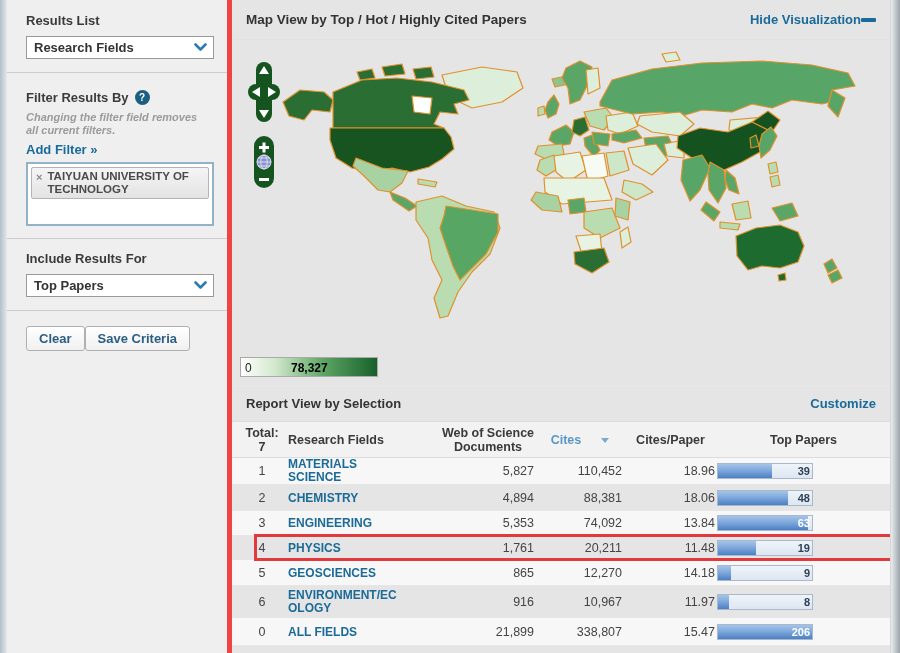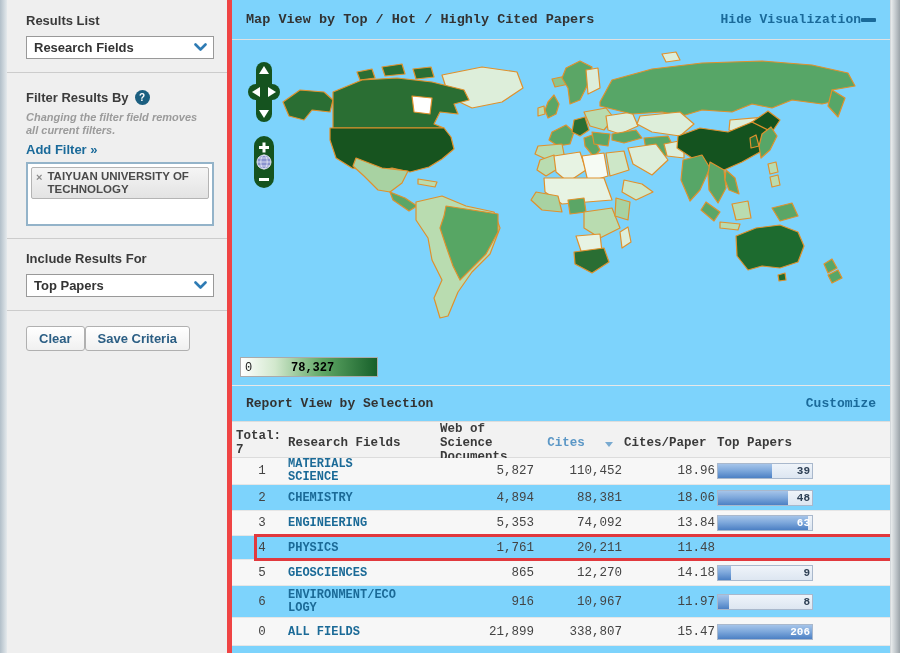--- a/index.html
+++ b/index.html
@@ -27,40 +27,40 @@
   .add-filter { color:#1a6a9a; font-weight:bold; font-size:13px; text-decoration:none; display:inline-block; margin-bottom:5px; cursor:pointer; }
   .filter-box { width:188px; height:64px; background:#fff; border:2px solid #93b3c9; padding:3px; }
   .filter-tag { background:linear-gradient(#f5f5f5,#e3e3e3); border:1px solid #b4b4b4; border-radius:2px; padding:2px 6px 3px 4px; display:flex; gap:5px; font-size:11.5px; font-weight:bold; color:#4a4a4a; line-height:12.5px; cursor:default; }
   .tag-x { color:#8a8a8a; font-size:11px; cursor:pointer; margin-top:1px; }
   .sec3 { padding-top:12px; padding-bottom:13px; }
   .sec4 { padding-top:15px; }
   .btn-row { display:flex; gap:0; }
   .btn { background:linear-gradient(#ffffff,#f0f0f0); border:1px solid #b0b0b0; border-radius:3px; height:25px; padding:0 12px; font-weight:bold; font-size:13px; color:#2b5e84; font-family:"Liberation Sans",sans-serif; cursor:pointer; }
 
   
-  .main { flex:1; display:flex; flex-direction:column; background:#7dd3fc; overflow:hidden; position:relative;font-family:Liberation Mono, monospace; }
+  .main { flex:1; display:flex; flex-direction:column; background:#e5e5e5; overflow:hidden; position:relative; }
   .map-header { height:40px; flex:0 0 auto; border-bottom:1px solid #e1e1e1; display:flex; align-items:center; justify-content:space-between; padding:0 14px; }
   .map-title { font-weight:bold; font-size:13.5px; color:#333; }
   .hide-viz { display:flex; align-items:center; color:#1a6a9a; font-weight:bold; font-size:13px; text-decoration:none; cursor:pointer; }
   .minus-glyph { width:15px; height:4px; background:#1a6a9a; display:inline-block; border-radius:1px; }
 
   .map-area { height:345px; flex:0 0 auto; position:relative; }
   .map-area svg { position:absolute; left:0; top:0; }
   .legend { position:absolute; left:8px; bottom:8px; width:138px; height:20px; border:1px solid #aaa; background:linear-gradient(to right,#ffffff,#d2e8cd 25%,#5fa765 60%,#17602a 100%); }
   .legend-min { position:absolute; left:4px; top:3px; font-size:12px; color:#222; }
   .legend-max { position:absolute; left:50px; top:3px; font-size:12px; font-weight:bold; color:#000; }
 
   .report-header { height:37px; flex:0 0 auto; border-top:1px solid #e8e8e8; border-bottom:1px solid #ddd; display:flex; align-items:center; justify-content:space-between; padding:0 14px; }
   .report-title { font-weight:bold; font-size:13px; color:#333; }
   .customize { color:#1a6a9a; font-weight:bold; font-size:13px; text-decoration:none; cursor:pointer; }
 
   
   .grid-row { display:grid; grid-template-columns:52px 152px 96px 88px 93px 1fr; padding-left:4px; align-items:center; }
   .thead { height:36px; background:#f2f2f2; border-bottom:1px solid #dcdcdc; font-weight:bold; font-size:12.5px; color:#3a3a3a; }
-  .th-center { line-height:14px; }
+  .th-center { text-align:center; line-height:14px; }
   .th-cites { color:#5b97c6; display:flex; align-items:center; justify-content:center; gap:20px; cursor:pointer; }
   .sort-tri { width:0; height:0; border-left:4px solid transparent; border-right:4px solid transparent; border-top:5px solid #79aad0; display:inline-block; margin-top:2px; }
   .trow { border-bottom:1px solid #e6e6e6; font-size:12.5px; color:#444; position:relative; }
   .trow.odd { background:#f7f7f7; }
   .trow.h27 { height:27px; } .trow.h26 { height:26px; } .trow.h25 { height:25px; }
   .trow.h24 { height:24px; } .trow.h32 { height:32px; } .trow.h28 { height:28px; }
   .c-rank { text-align:center; }
   .c-field a { color:#1b6a97; font-weight:bold; font-size:12px; line-height:13px; text-decoration:none; display:inline-block; max-width:114px; overflow-wrap:break-word; word-break:break-word; cursor:pointer; }
   .c-num { text-align:right; padding-right:2px; }
   .c-bar { display:flex; justify-content:flex-start; padding-right:8px; }
@@ -319,20 +319,26 @@
           </div>
       </div>
 
       <div class="grid-row trow h24">
         <div class="row-highlight"></div>
         <div class="c-rank">4</div>
         <div class="c-field"><a>PHYSICS</a></div>
         <div class="c-num">1,761</div>
         <div class="c-num">20,211</div>
         <div class="c-num">11.48</div>
+        <div class="c-bar">
+            <div class="bar">
+              <div class="bar-fill" style="width: 40%;"></div>
+              <span class="bar-value" style="color: rgb(47, 65, 86);">19</span>
+            </div>
+          </div>
       </div>
 
       <div class="grid-row trow odd h26">
         <div class="c-rank">5</div>
         <div class="c-field"><a>GEOSCIENCES</a></div>
         <div class="c-num">865</div>
         <div class="c-num">12,270</div>
         <div class="c-num">14.18</div>
         <div class="c-bar">
             <div class="bar">

